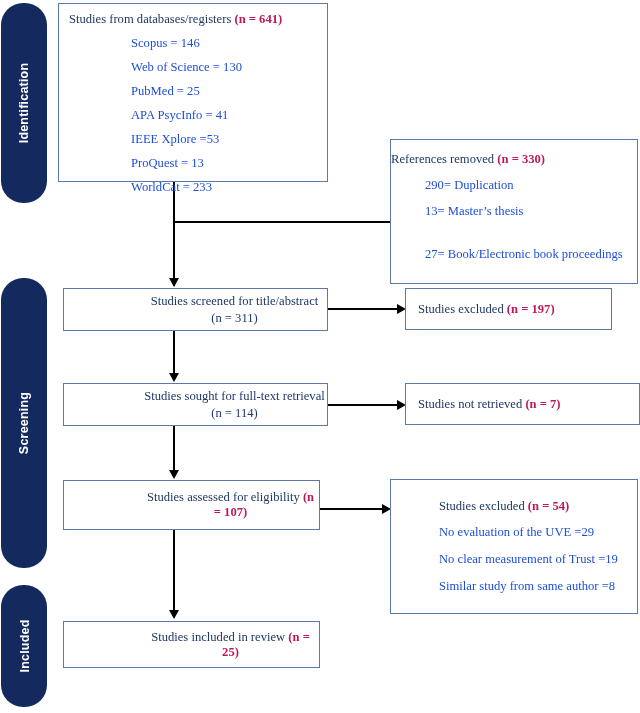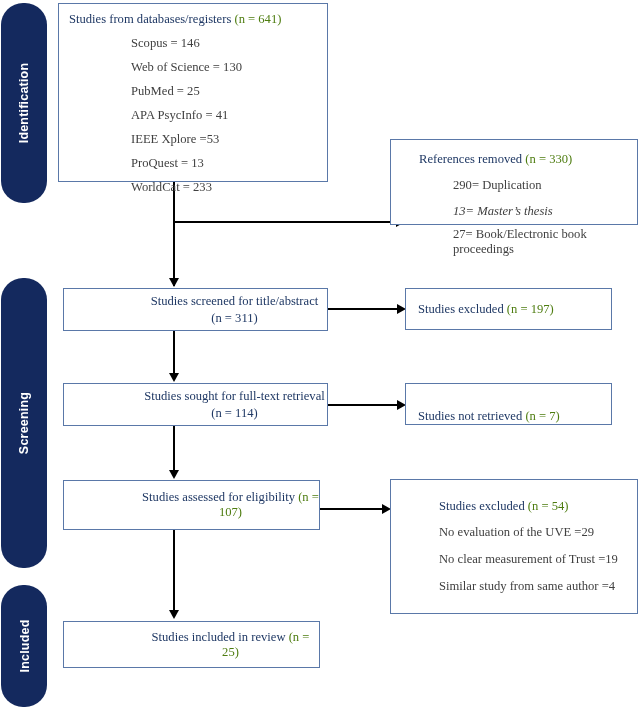--- a/index.html
+++ b/index.html
@@ -46,33 +46,33 @@
     display: flex;
     flex-direction: column;
     justify-content: center;
   }
   .box-title {
     color: #1f3864;
     font-size: 12.6px;
     line-height: 1.18;
   }
   .box-title .nbold {
-    color: #4d7c0f;
-    font-weight: normal;
+    color: #be185d;
+    font-weight: bold;
   }
   .centered { text-align: center; padding-left: 39px; }
 
   
   .indent-list {
     margin: 0;
     padding: 0;
     list-style: none;
   }
   .indent-list li {
-    color: #404040;
+    color: #1d4ed8;
     font-size: 12.6px;
   }
 
   
   .vline {
     position: absolute;
     width: 2px;
     background: #000000;
   }
   .hline {
@@ -144,67 +144,67 @@
       <li style="margin-bottom:9px;">Scopus = 146</li>
       <li style="margin-bottom:9px;">Web of Science = 130</li>
       <li style="margin-bottom:9px;">PubMed = 25</li>
       <li style="margin-bottom:9px;">APA PsycInfo = 41</li>
       <li style="margin-bottom:9px;">IEEE Xplore =53</li>
       <li style="margin-bottom:9px;">ProQuest = 13</li>
       <li>WorldCat = 233</li>
     </ul>
   </div>
 
-  <div class="flow-box" style="left:390px; top:139px; width:248px; height:86px; padding:12px 28px; justify-content:flex-start;">
+  <div class="flow-box" style="left:390px; top:139px; width:248px; height:145px; padding:12px 0; justify-content:flex-start;">
     <div class="box-title" style="margin-bottom:11px;">
       <span>References removed </span><span class="nbold">(n = 330)</span>
     </div>
     <ul class="indent-list" style="padding-left:34px;">
       <li style="margin-bottom:11px;">290= Duplication</li>
-      <li style="margin-bottom:8px;font-style:italic;">13= Master’s thesis</li>
+      <li style="margin-bottom:28px;">13= Master’s thesis</li>
       <li>27= Book/Electronic book proceedings</li>
     </ul>
   </div>
 
   <div class="flow-box centered" style="left:63px; top:288px; width:265px; height:43px;">
     <div class="box-title centered">Studies screened for title/abstract</div>
     <div class="box-title centered nbold" style="margin-top:2px;">(n = 311)</div>
   </div>
 
   <div class="flow-box" style="left:405px; top:288px; width:207px; height:42px; padding:0 12px;">
     <div class="box-title">
       <span>Studies excluded </span><span class="nbold">(n = 197)</span>
     </div>
   </div>
 
   <div class="flow-box centered" style="left:63px; top:383px; width:265px; height:43px;">
     <div class="box-title centered">Studies sought for full-text retrieval</div>
     <div class="box-title centered nbold" style="margin-top:2px;">(n = 114)</div>
   </div>
 
-  <div class="flow-box" style="left:405px; top:383px; width:207px; height:42px; padding:0 12px;justify-content:flex-end;">
+  <div class="flow-box" style="left:405px; top:383px; width:235px; height:42px; padding:0 12px;">
     <div class="box-title">
       <span>Studies not retrieved </span><span class="nbold">(n = 7)</span>
     </div>
   </div>
 
   <div class="flow-box centered" style="left:63px; top:480px; width:257px; height:50px;">
     <div class="box-title centered">
       <span>Studies assessed for eligibility </span><span class="nbold">(n = 107)</span>
     </div>
   </div>
 
   <div class="flow-box" style="left:390px; top:479px; width:248px; height:135px; padding:0 8px 0 48px; justify-content:center;">
     <div class="box-title" style="margin-bottom:12px;">
       <span>Studies excluded </span><span class="nbold">(n = 54)</span>
     </div>
     <ul class="indent-list">
       <li style="margin-bottom:12px;">No evaluation of the UVE =29</li>
       <li style="margin-bottom:12px;">No clear measurement of Trust =19</li>
-      <li>Similar study from same author =4</li>
+      <li>Similar study from same author =8</li>
     </ul>
   </div>
 
   <div class="flow-box centered" style="left:63px; top:621px; width:257px; height:47px;">
     <div class="box-title centered">
       <span>Studies included in review </span><span class="nbold">(n = 25)</span>
     </div>
   </div>
 
 </div>

